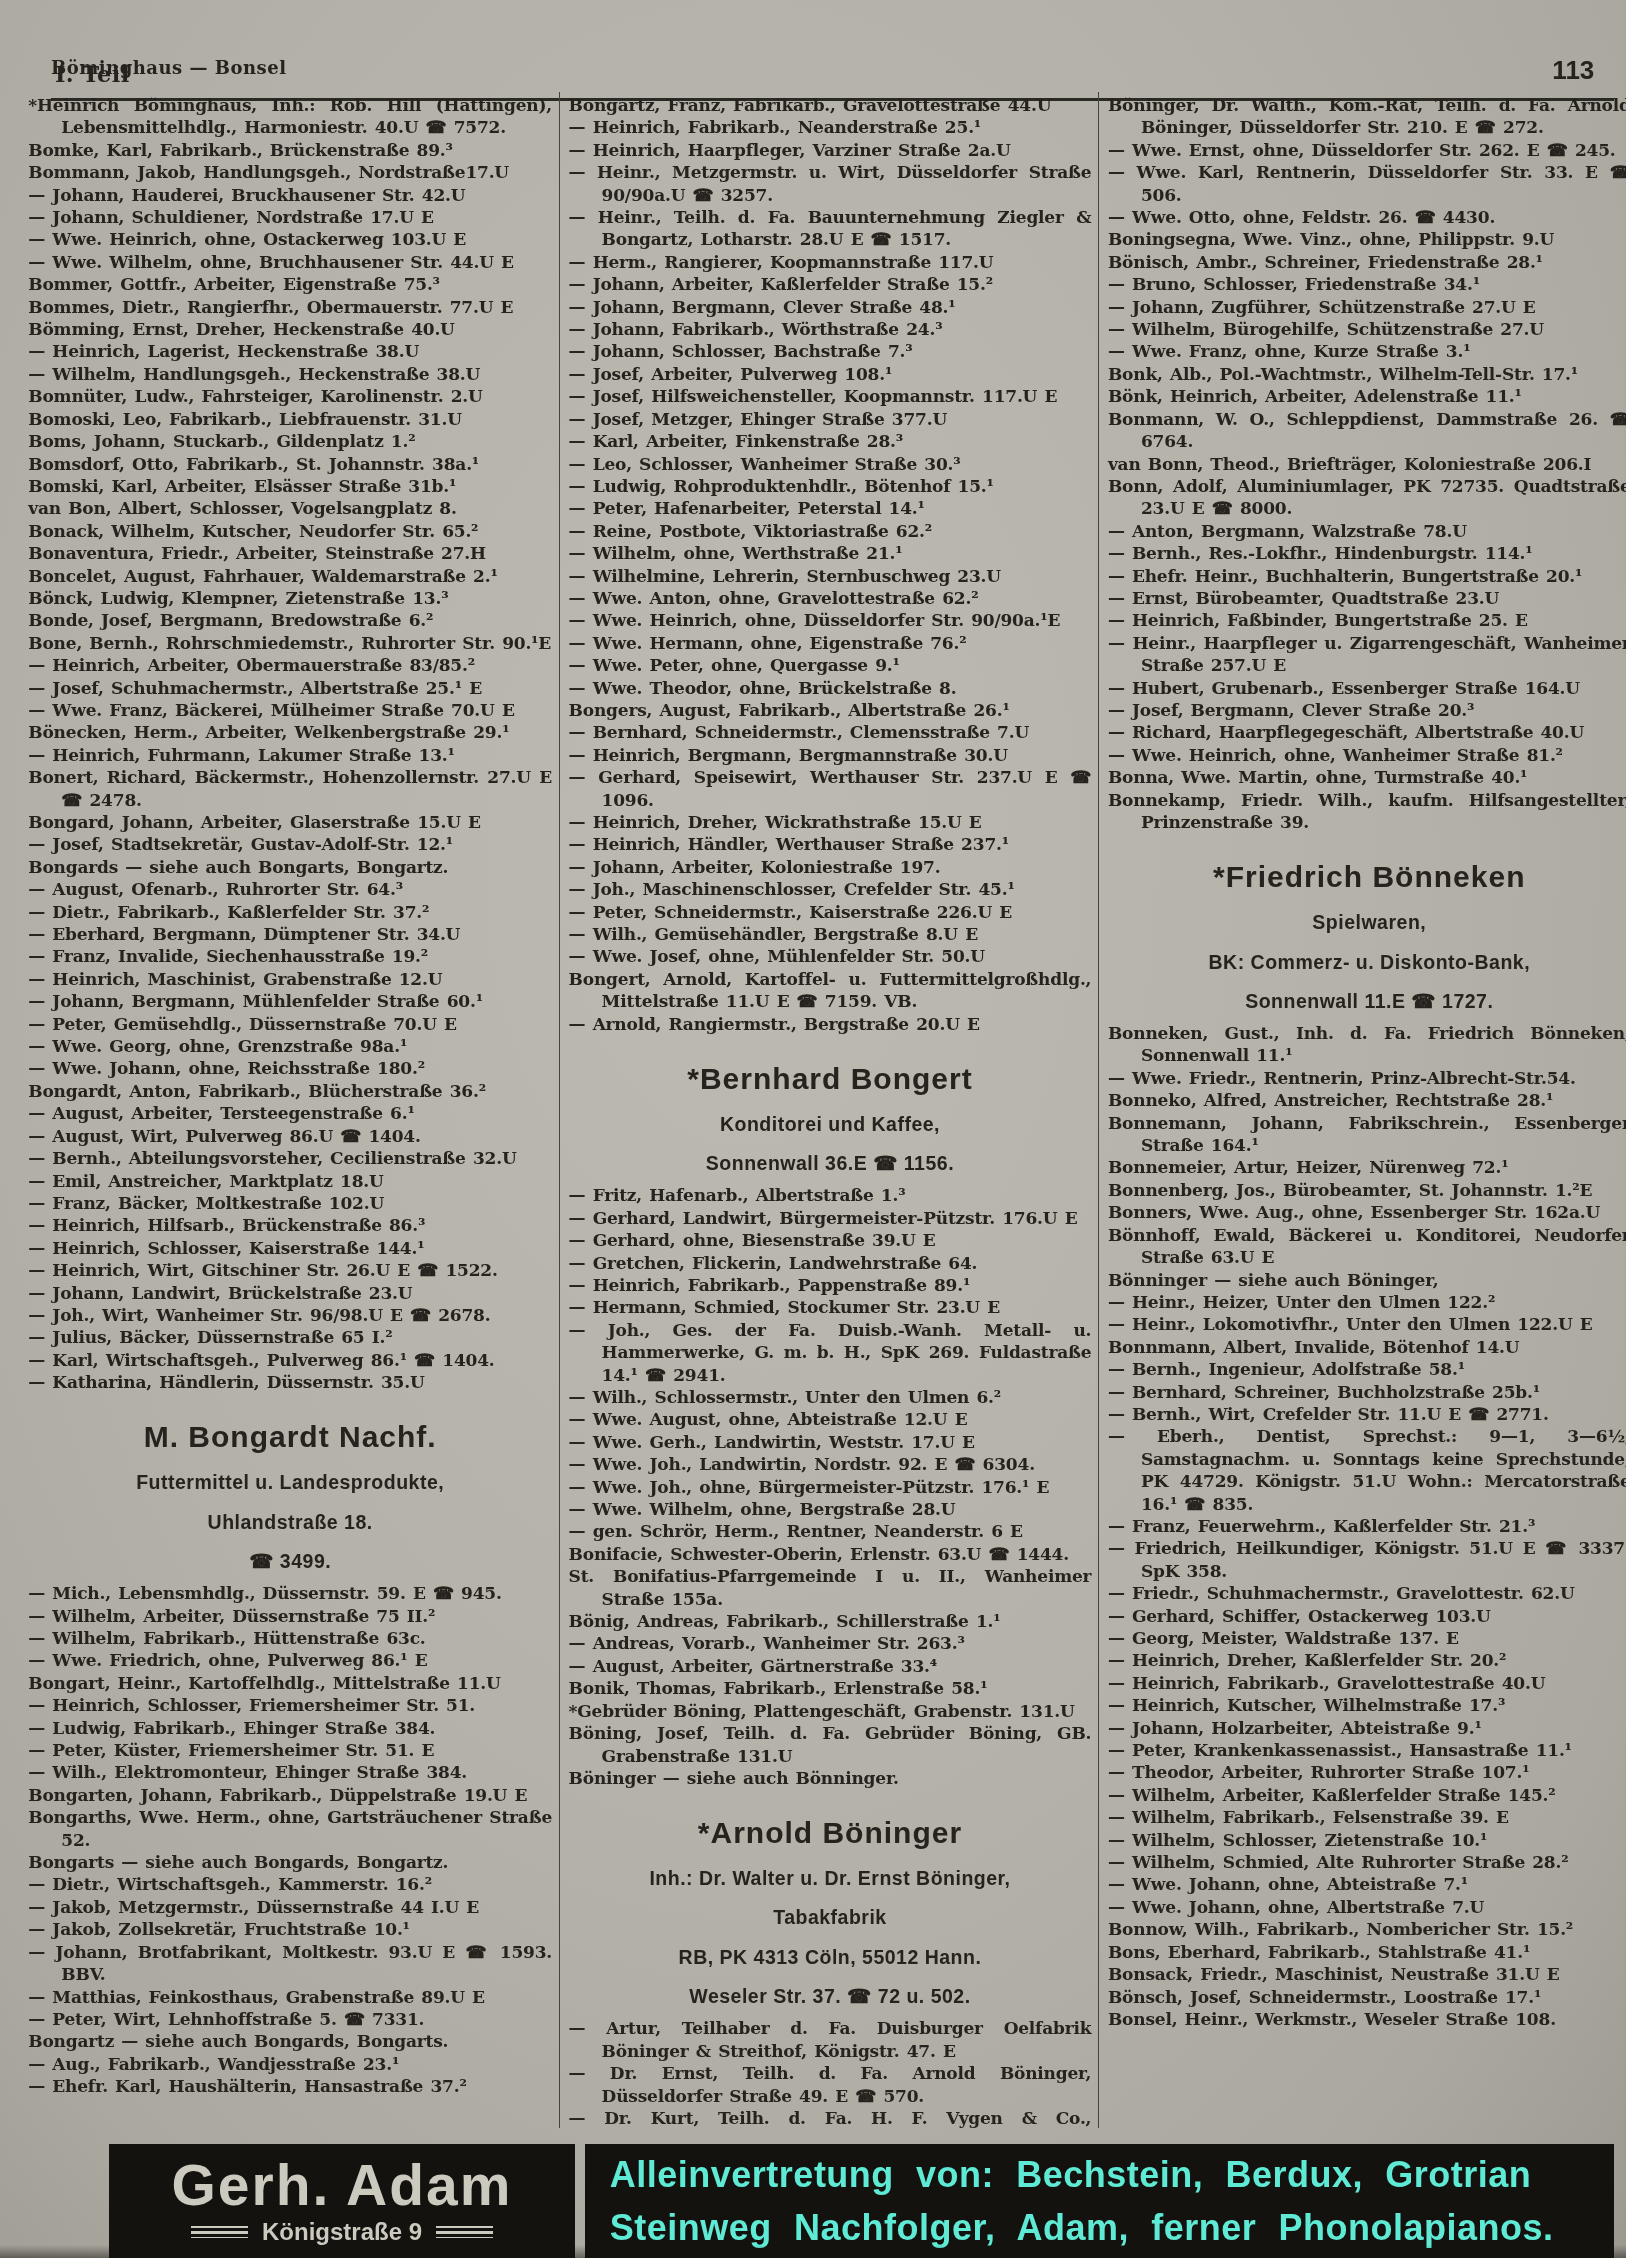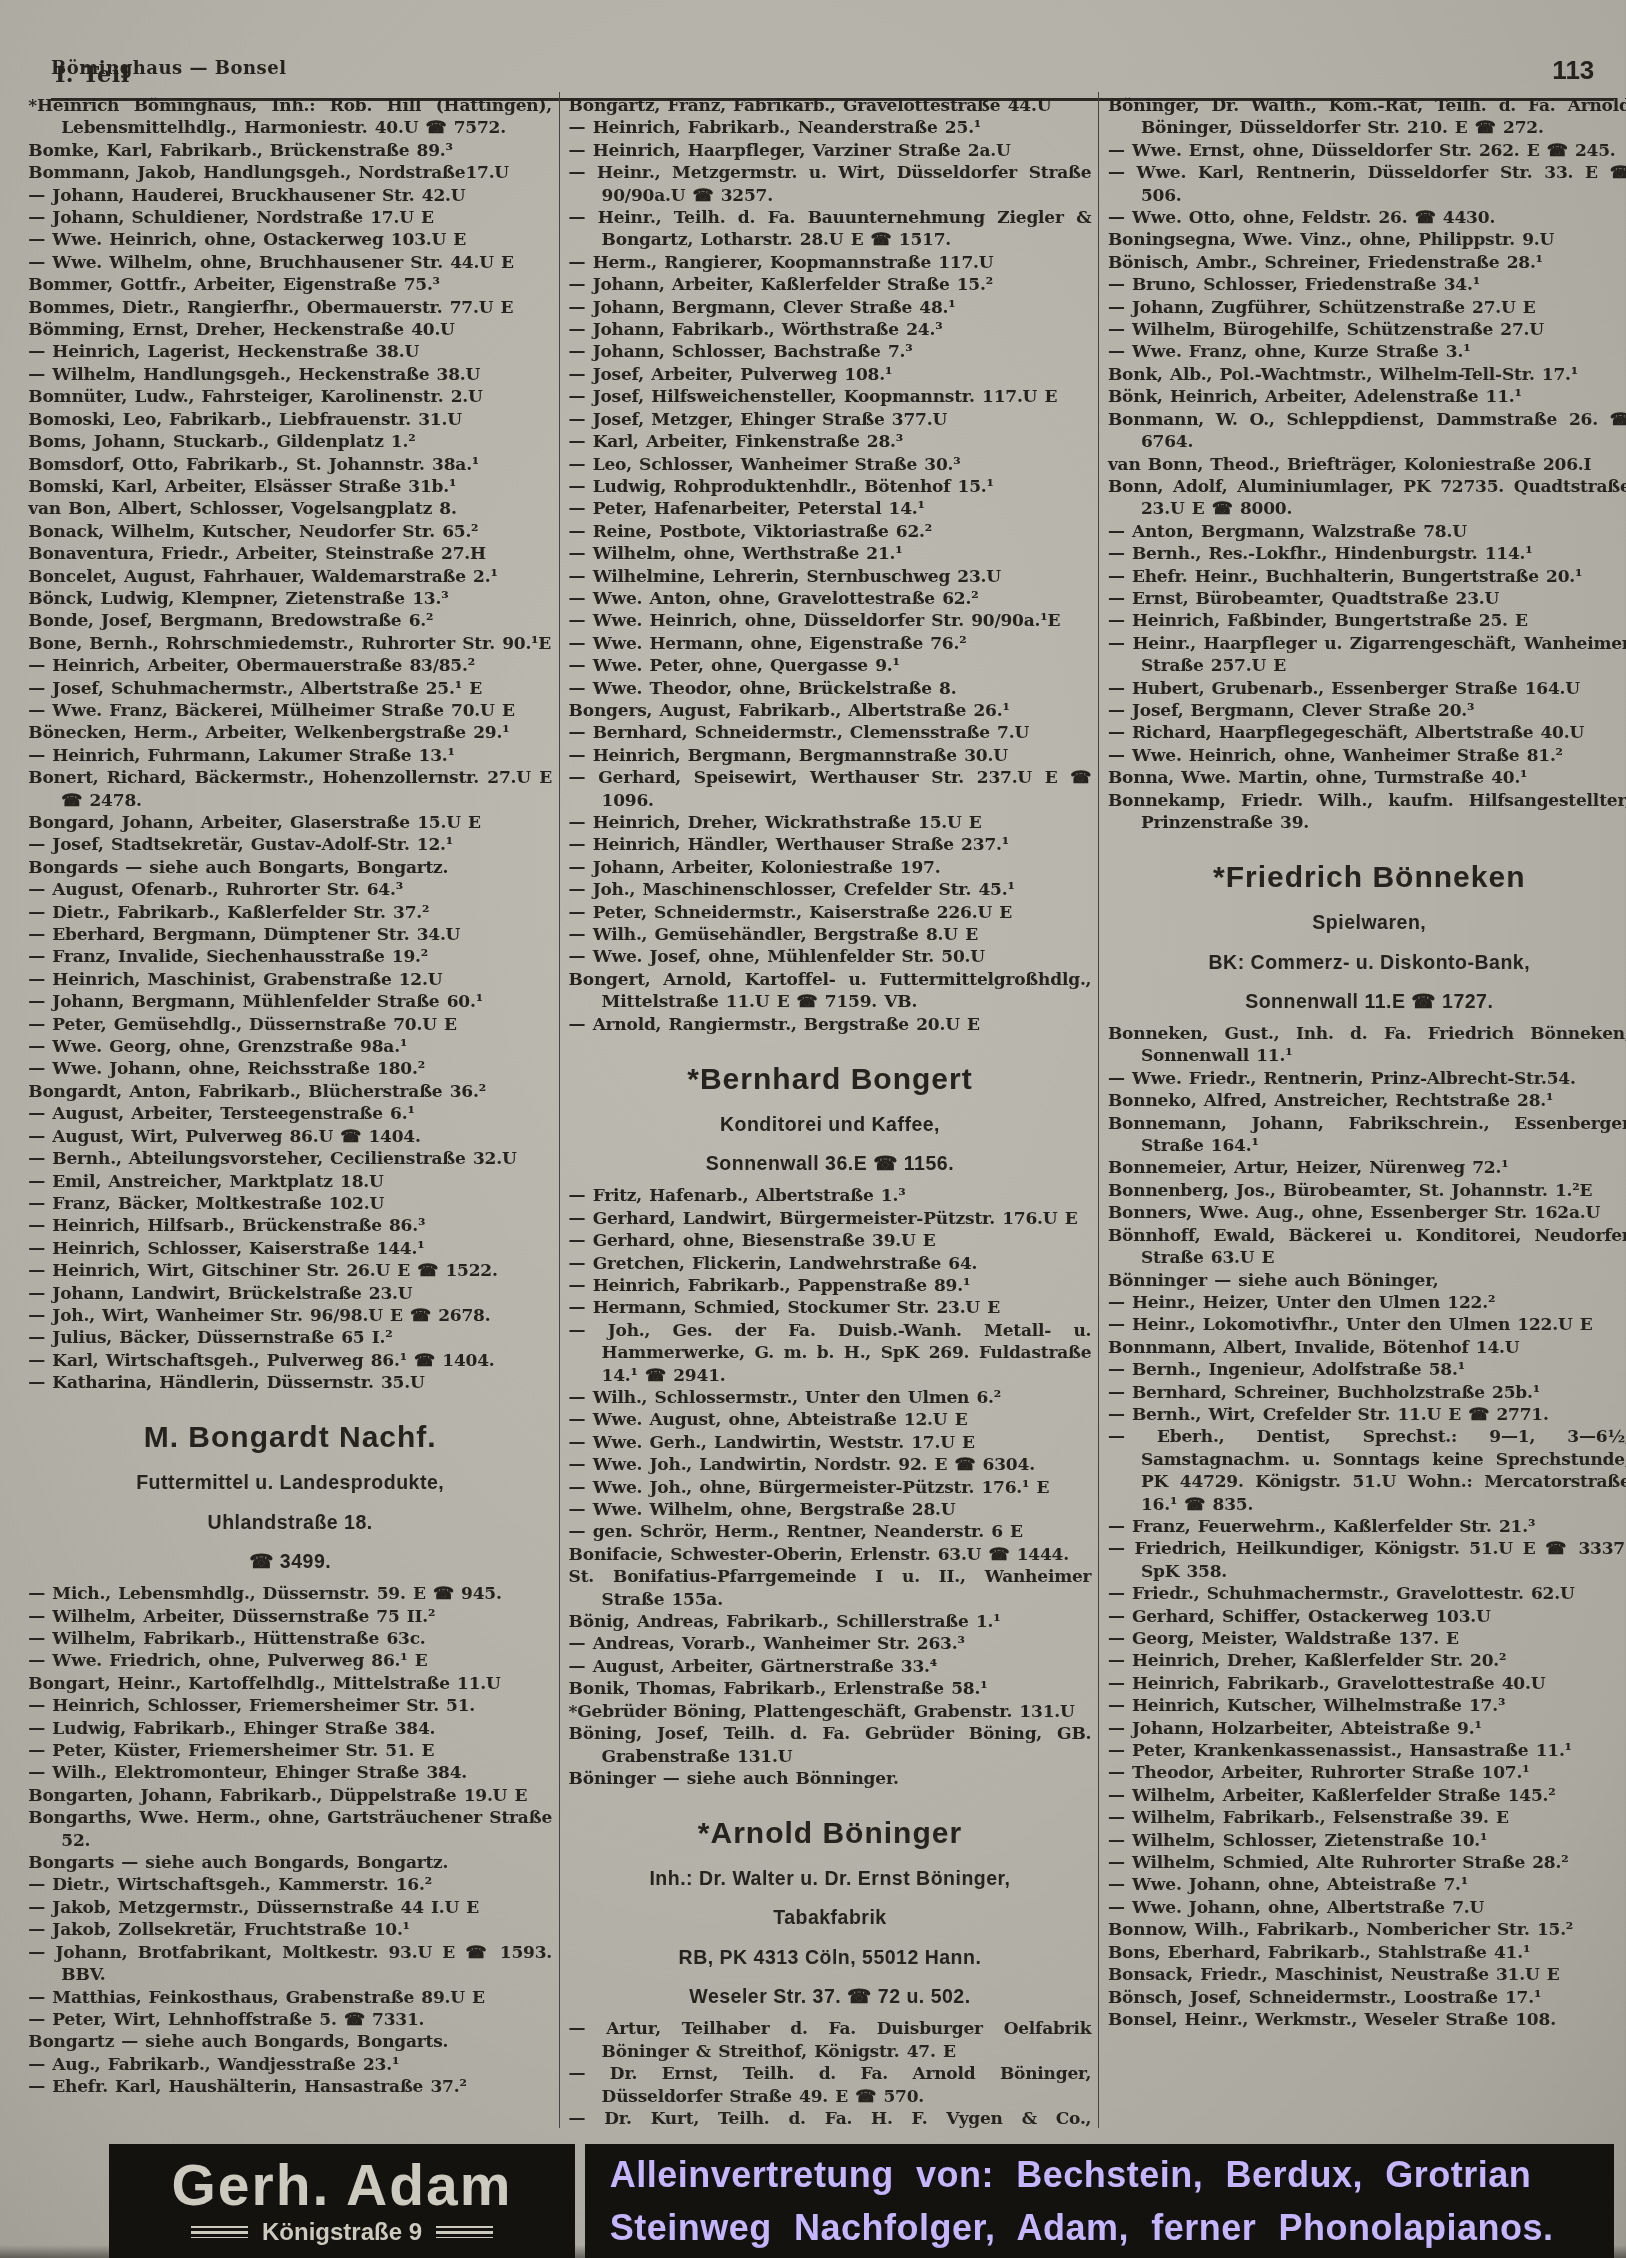--- a/index.html
+++ b/index.html
@@ -26,21 +26,21 @@
   .adline.xl{font-size:30px;letter-spacing:1px;}
   .adline.l{font-size:19.5px;}
   .footer{position:absolute;left:0;bottom:0;width:100%;height:115px;display:flex;align-items:stretch;}
   .ad-left{width:466px;margin-left:109px;background:#14120f;color:#ccc9bf;
     display:flex;flex-direction:column;justify-content:center;align-items:center;
     font-family:Liberation Sans, sans-serif;font-weight:bold;}
   .ad-left-name{font-size:57px;letter-spacing:2px;line-height:1.0;}
   .ad-left-sub{display:flex;align-items:center;gap:13.7px;font-size:24px;margin-top:3.9px;}
   .bars{width:57px;height:11.7px;
     background:repeating-linear-gradient(to bottom,#ccc9bf 0 2.4px,transparent 2.4px 5.4px);}
-  .ad-right{flex:1;margin:0 43px 0 9.8px;background:#14120f;color:#c4b5fd;
+  .ad-right{flex:1;margin:0 43px 0 9.8px;background:#14120f;color:#5eead4;
     display:flex;flex-direction:column;justify-content:center;padding:0 25px;
     font-family:"Liberation Sans",sans-serif;font-weight:bold;}
   .ad-right div{font-size:36px;line-height:1.45;word-spacing:11.7px;letter-spacing:0.5px;white-space:nowrap;}
 </style>
 </head>
 <body>
 
 <div class="page">
   <div class="page-header">
     <span class="part">I. Teil</span>

